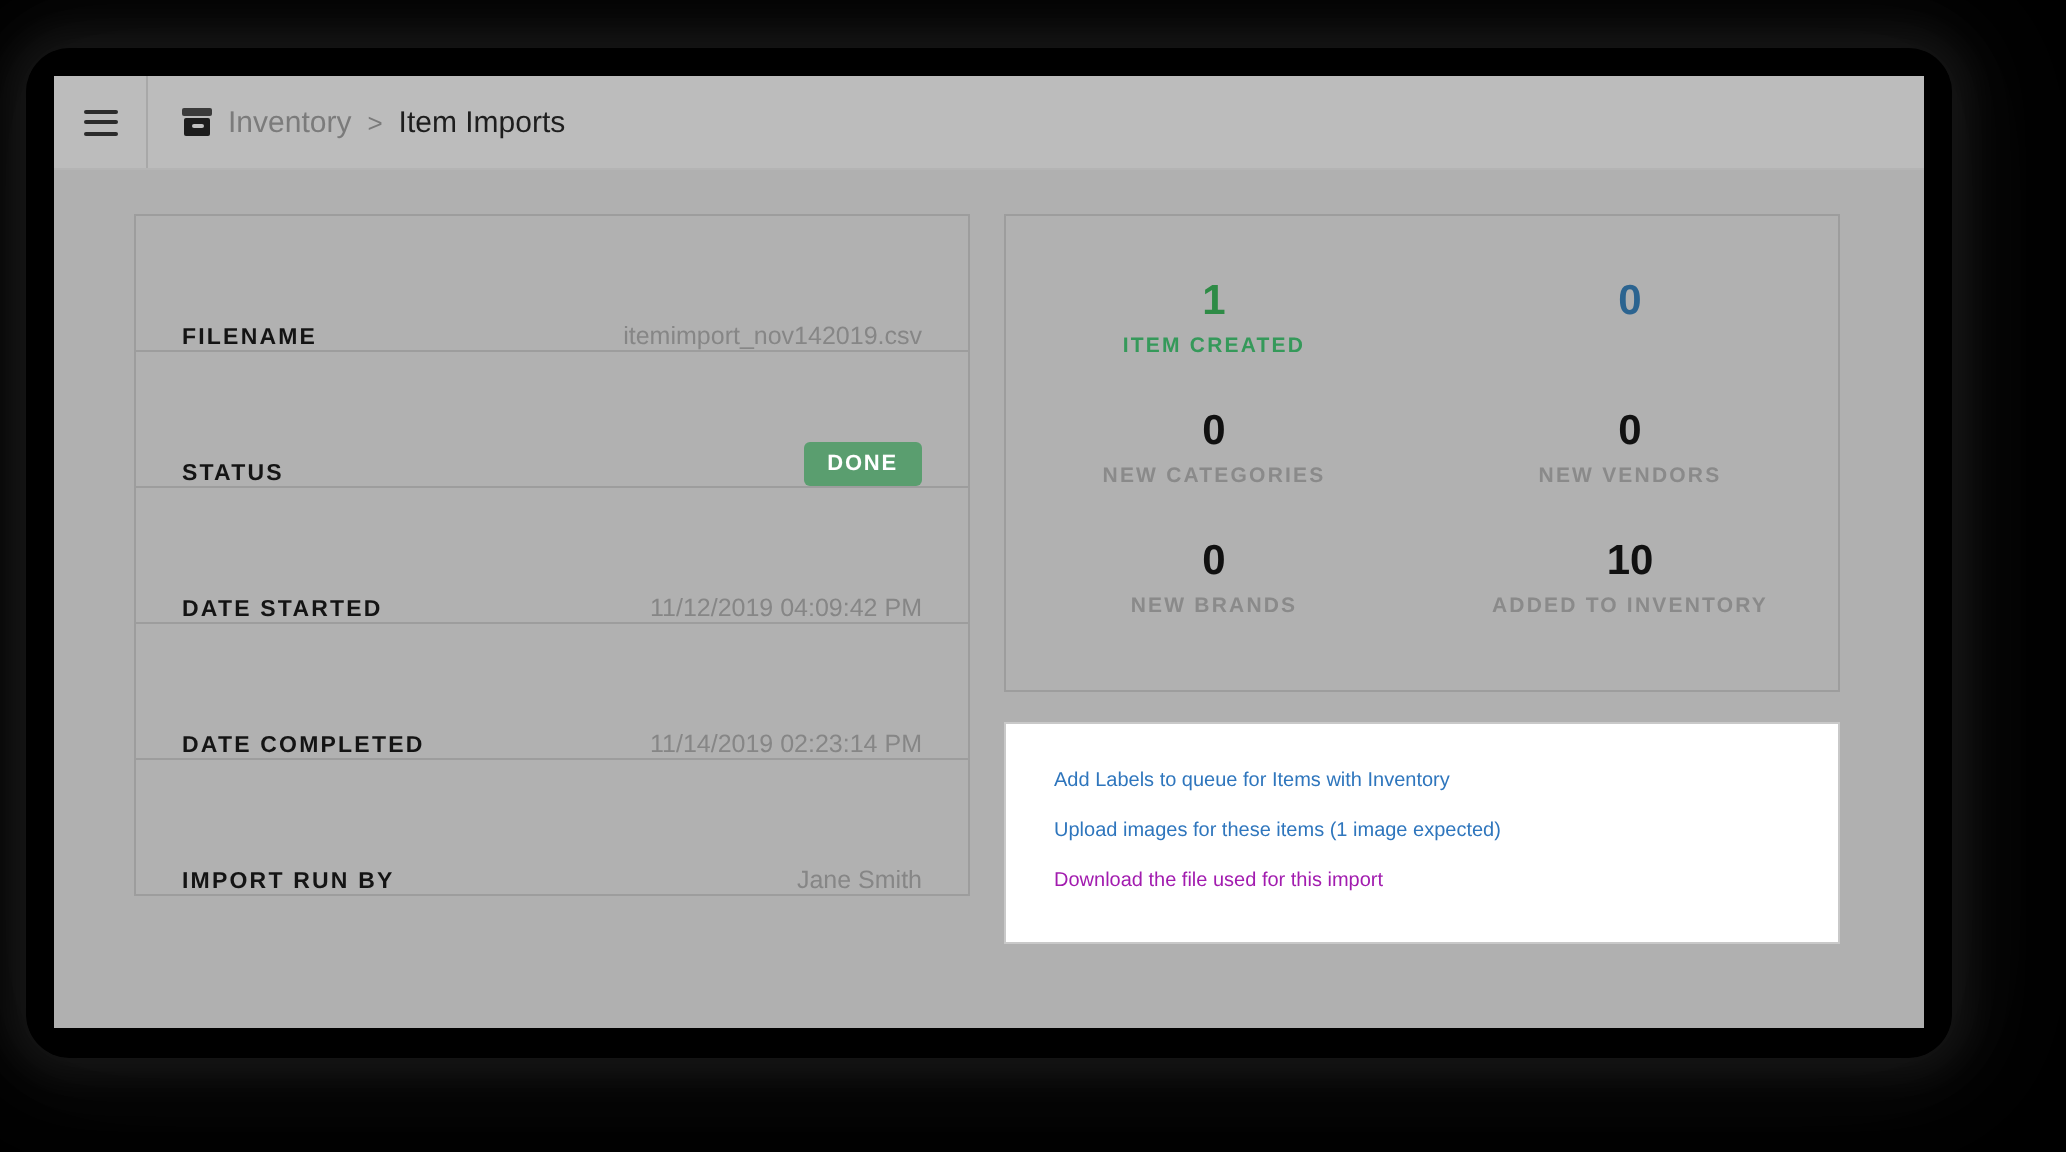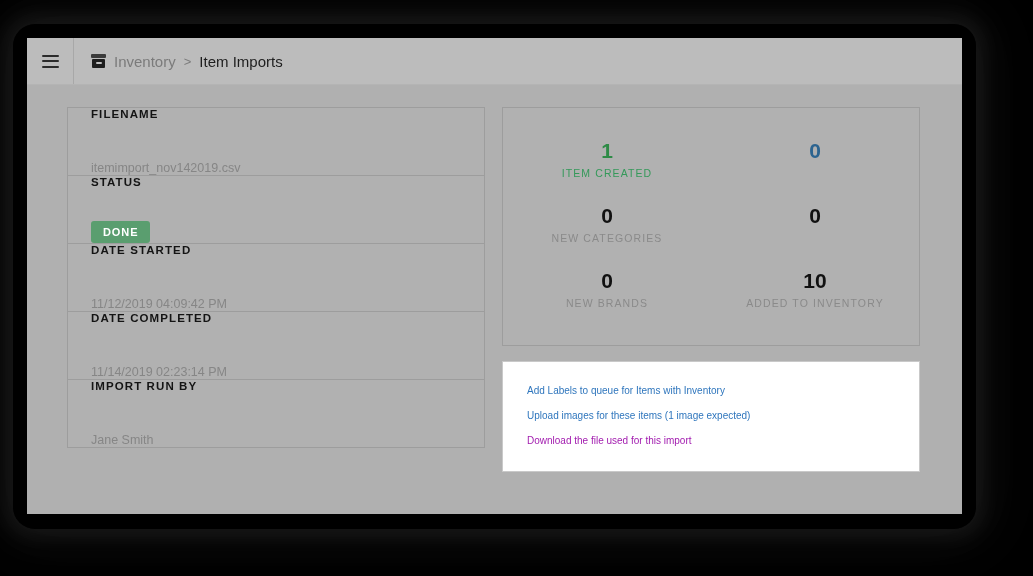--- a/index.html
+++ b/index.html
@@ -140,26 +140,25 @@
   .panel-heading {
     padding: 11px 13px;
     font-size: 13.5px;
     color: #232323;
     border-bottom: 1px solid #9d9d9d;
   }
 
   
   .report-row {
     display: flex;
-    align-items: flex-start;
+    align-items: flex-end;
     justify-content: space-between;
     height: 67px;
     padding: 0 23px;
     border-bottom: 1px solid #9d9d9d;
-    flex-direction: column;
   }
   .report-row:last-child { border-bottom: none; }
   .report-label {
     font-size: 11.5px;
     font-weight: bold;
     letter-spacing: 1.1px;
     color: #141414;
   }
   .report-value {
     font-size: 12.5px;
@@ -192,21 +191,21 @@
     padding: 11px 0 14px 0;
   }
   .stat-value {
     font-size: 21px;
     font-weight: bold;
     line-height: 1.15;
     color: #111111;
   }
   .stat-label {
     font-size: 10.5px;
-    font-weight: normal;
+    font-weight: bold;
     letter-spacing: 1.1px;
     margin-top: 4px;
     color: #8a8a8a;
   }
 
   
   .actions-panel {
     margin-top: 15px;
     border: 1px solid #c9c9c9;
     background: #ffffff;
@@ -301,20 +300,21 @@
                   <div class="stat-value" style="color: rgb(44, 100, 144);">0</div>
                 </div>
               </div>
               <div class="stats-row">
                 <div class="stat">
                   <div class="stat-value" style="color: rgb(17, 17, 17);">0</div>
                   <div class="stat-label" style="color: rgb(138, 138, 138);">NEW CATEGORIES</div>
                 </div>
                 <div class="stat">
                   <div class="stat-value" style="color: rgb(17, 17, 17);">0</div>
+                  <div class="stat-label" style="color: rgb(138, 138, 138);">NEW VENDORS</div>
                 </div>
               </div>
               <div class="stats-row">
                 <div class="stat">
                   <div class="stat-value" style="color: rgb(17, 17, 17);">0</div>
                   <div class="stat-label" style="color: rgb(138, 138, 138);">NEW BRANDS</div>
                 </div>
                 <div class="stat">
                   <div class="stat-value" style="color: rgb(17, 17, 17);">10</div>
                   <div class="stat-label" style="color: rgb(138, 138, 138);">ADDED TO INVENTORY</div>

